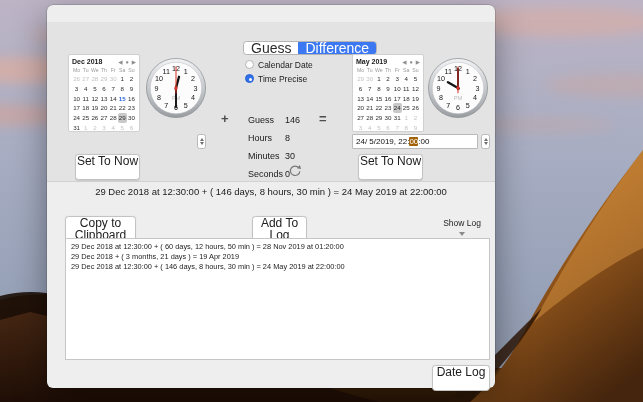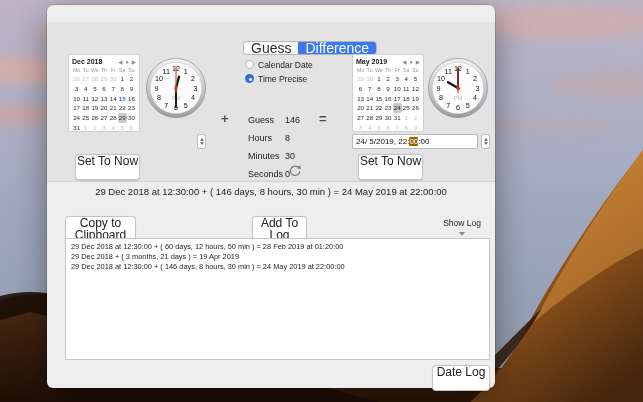--- a/index.html
+++ b/index.html
@@ -393,19 +393,19 @@
   <div class="summary">29 Dec 2018 at 12:30:00 + ( 146 days, 8 hours, 30 min ) = 24 May 2019 at 22:00:00</div>
 
   <div class="pushbtn" style="left:18px; top:211px; width:71px;">Copy to Clipboard</div>
   <div class="pushbtn" style="left:205px; top:211px; width:55px;">Add To Log</div>
   <div class="showlog">
     <span>Show Log</span>
       <i></i>
   </div>
 
   <div class="logarea" id="logarea">
-      <div>29 Dec 2018 at 12:30:00 + ( 60 days, 12 hours, 50 min ) = 28 Feb 2019 at 01:20:00</div>
+      <div>29 Dec 2018 at 12:30:00 + ( 60 days, 12 hours, 50 min ) = 28 Nov 2019 at 01:20:00</div>
       <div>29 Dec 2018 + ( 3 months, 21 days ) = 19 Apr 2019</div>
       <div>29 Dec 2018 at 12:30:00 + ( 146 days, 8 hours, 30 min ) = 24 May 2019 at 22:00:00</div>
     </div>
 
   <div class="pushbtn" style="left:385px; top:360px; width:58px;">Date Log</div>
 </div>
 
 </body></html>

